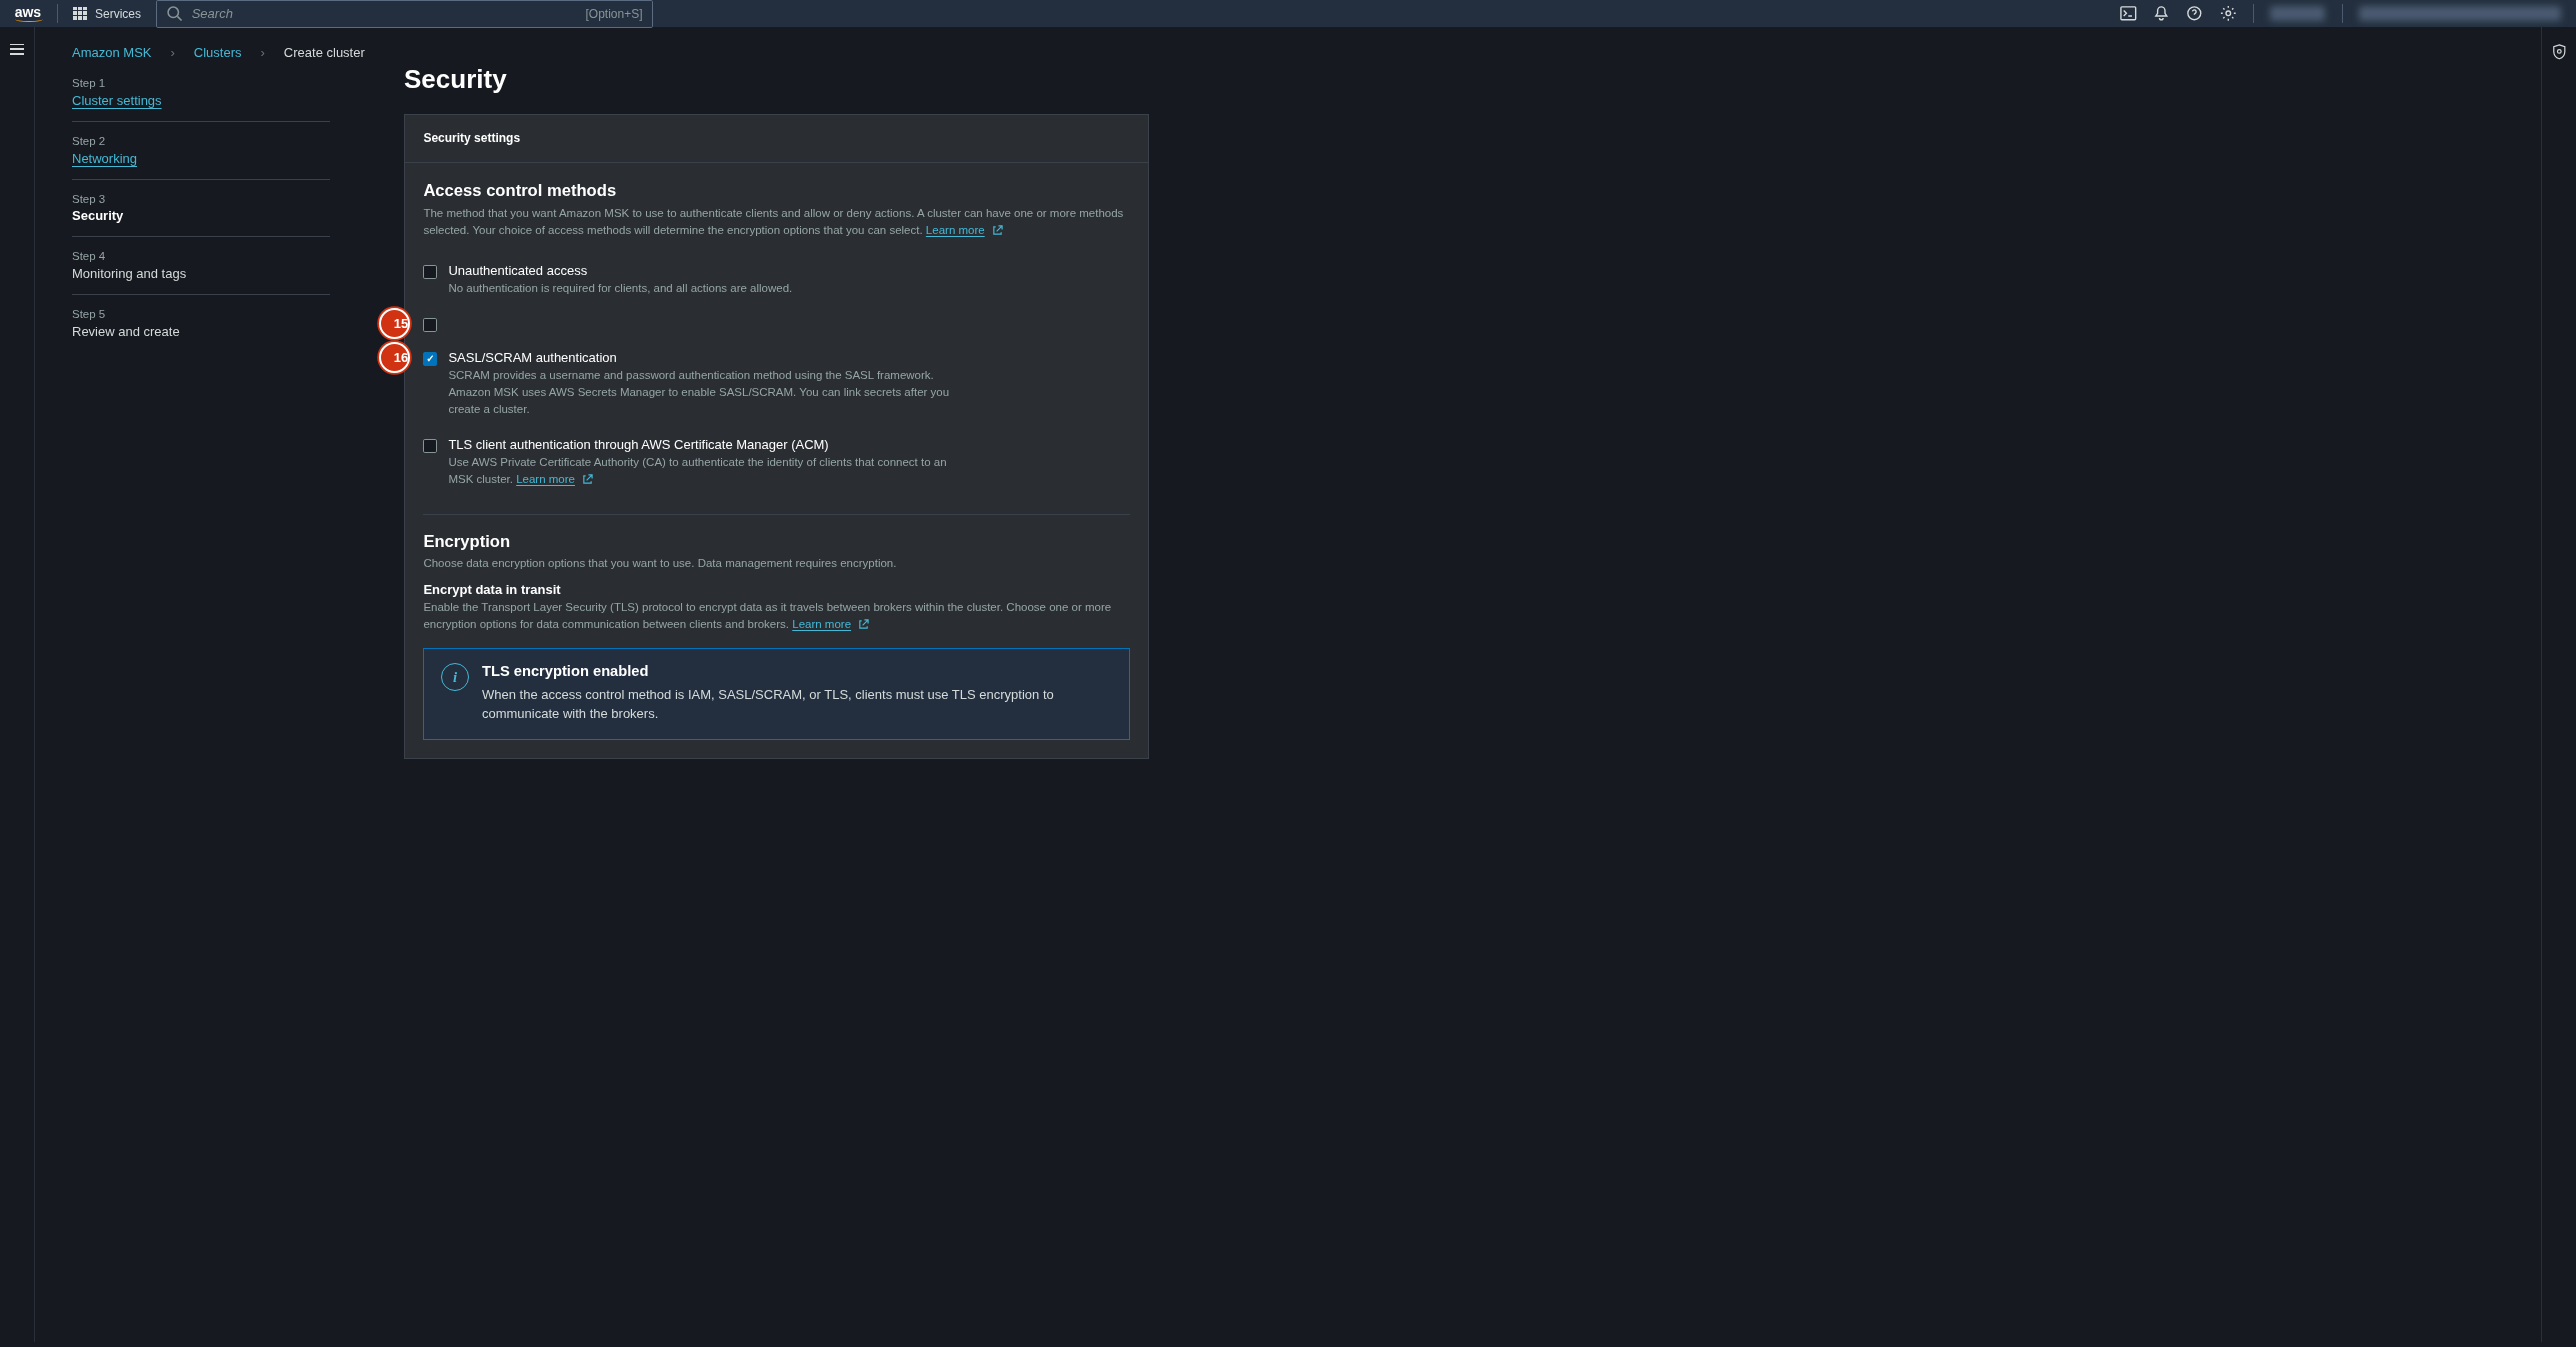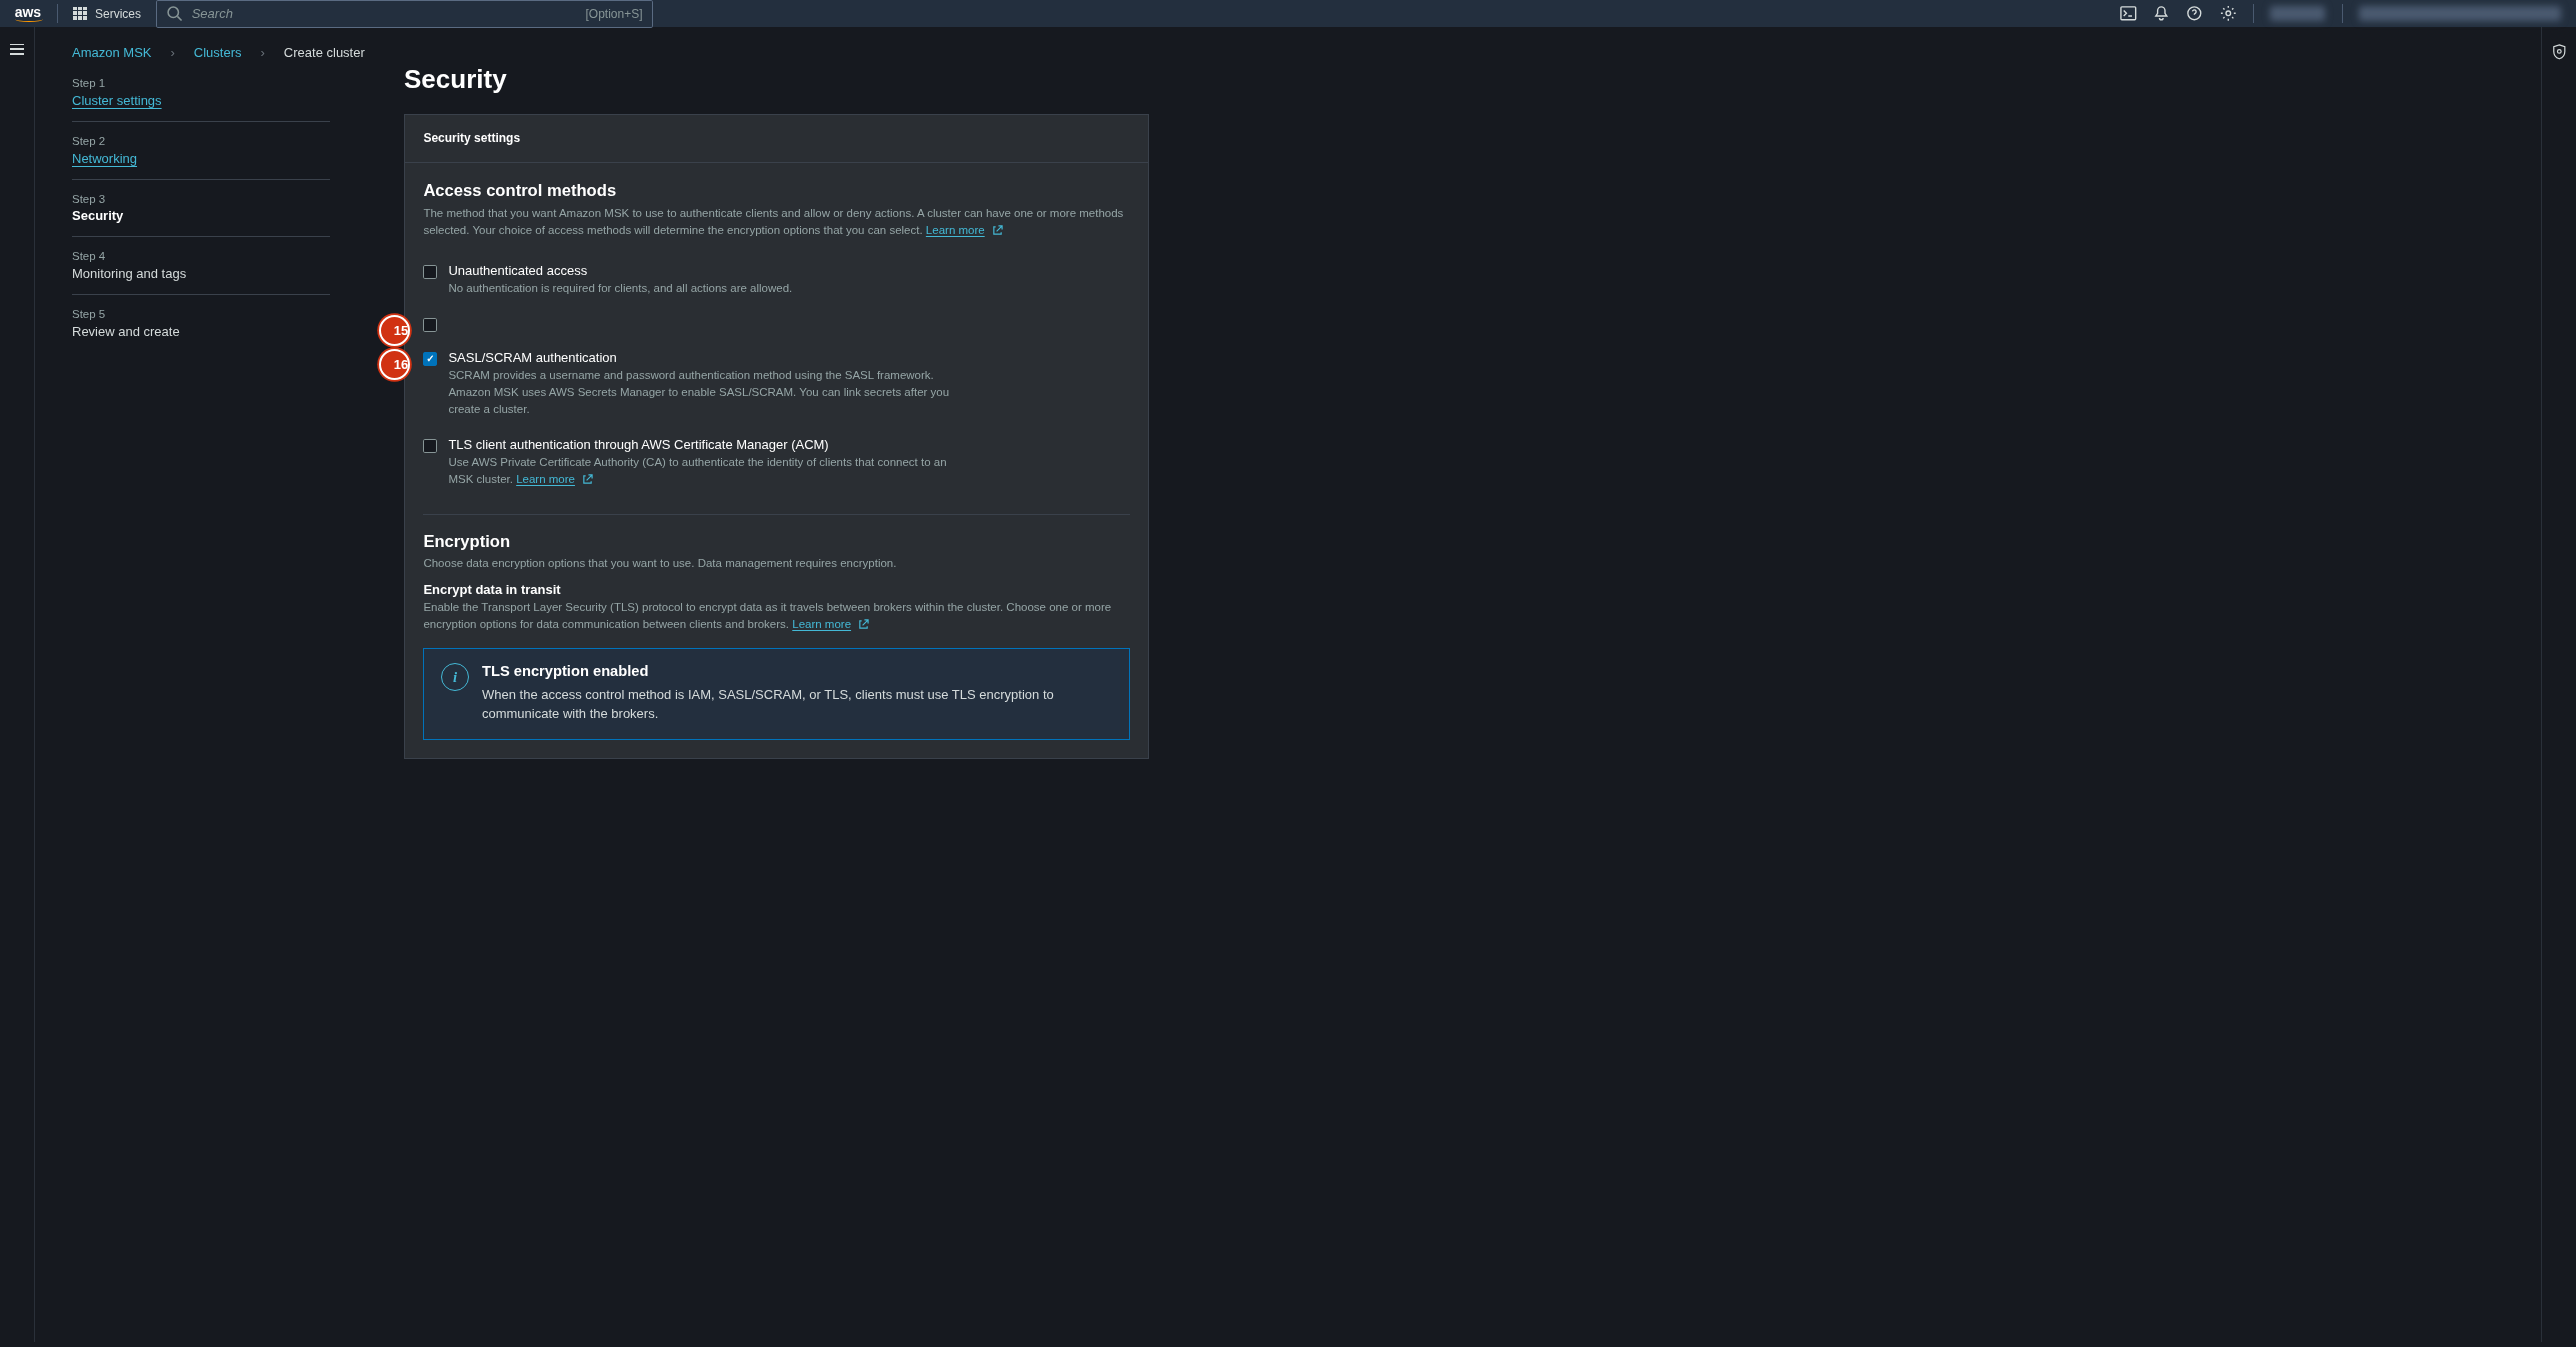--- a/index.html
+++ b/index.html
@@ -150,21 +150,21 @@
     color:#44b9d6; font-weight:bold; flex-shrink:0;
     font-family: Georgia, serif; font-style: italic; font-size: 14.7px;
   }
   .info-title { font-size:14.7px; font-weight:700; color:#fff; margin-bottom:5.5px;}
   .info-desc { font-size:13px; color:#d5dbdb; line-height:1.5; }
 
   
   .callout {
     position:absolute;
     left:-44px;
-    top:8px;
+    top:1px;
     width:31px; height:31px;
     border-radius:50%;
     background:#d13212;
     border:2.8px solid #fff;
     box-shadow: 0 0 0 1.8px #d13212;
     display:flex; align-items:center; justify-content:center;
     color:#fff; font-weight:700; font-size:13px;padding-left:12px;
   }
 
   svg { display:block; }

